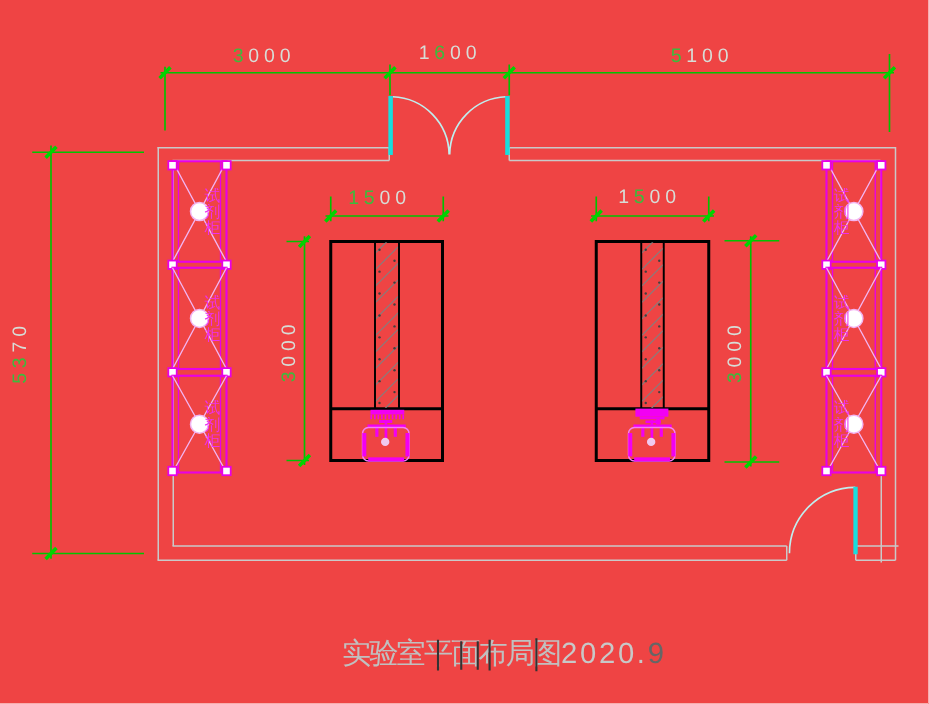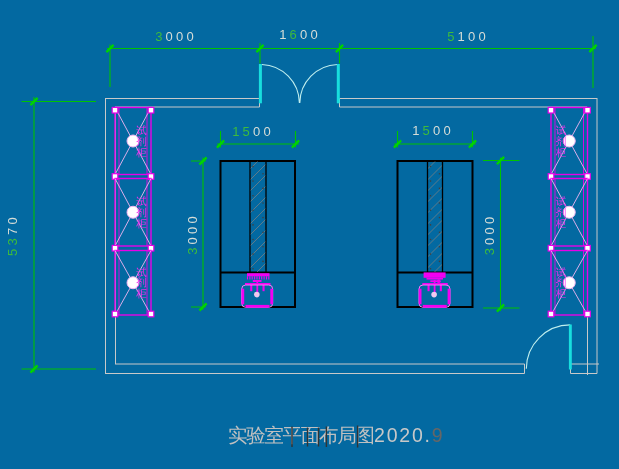--- a/index.html
+++ b/index.html
@@ -1,16 +1,16 @@
 <!DOCTYPE html>
 <html><head>
 <meta charset="utf-8">
 <style>
   html,body{margin:0;padding:0;background:#ffffff;}
-  #page{position:relative;width:619px;height:469px;background:#0369a1;overflow:hidden;
+  #page{position:relative;width:619px;height:469px;background:#ef4444;overflow:hidden;
         font-family:"Liberation Sans", sans-serif;}
   svg{position:absolute;left:0;top:0;}
   text{font-family:"Liberation Sans", sans-serif;}
 </style>
 </head>
 <body>
 <div id="page">
 <svg width="619" height="469" viewBox="0 0 619 469">
 
 <rect x="115" y="107" width="472.5" height="257" fill="none" stroke="none"></rect>

